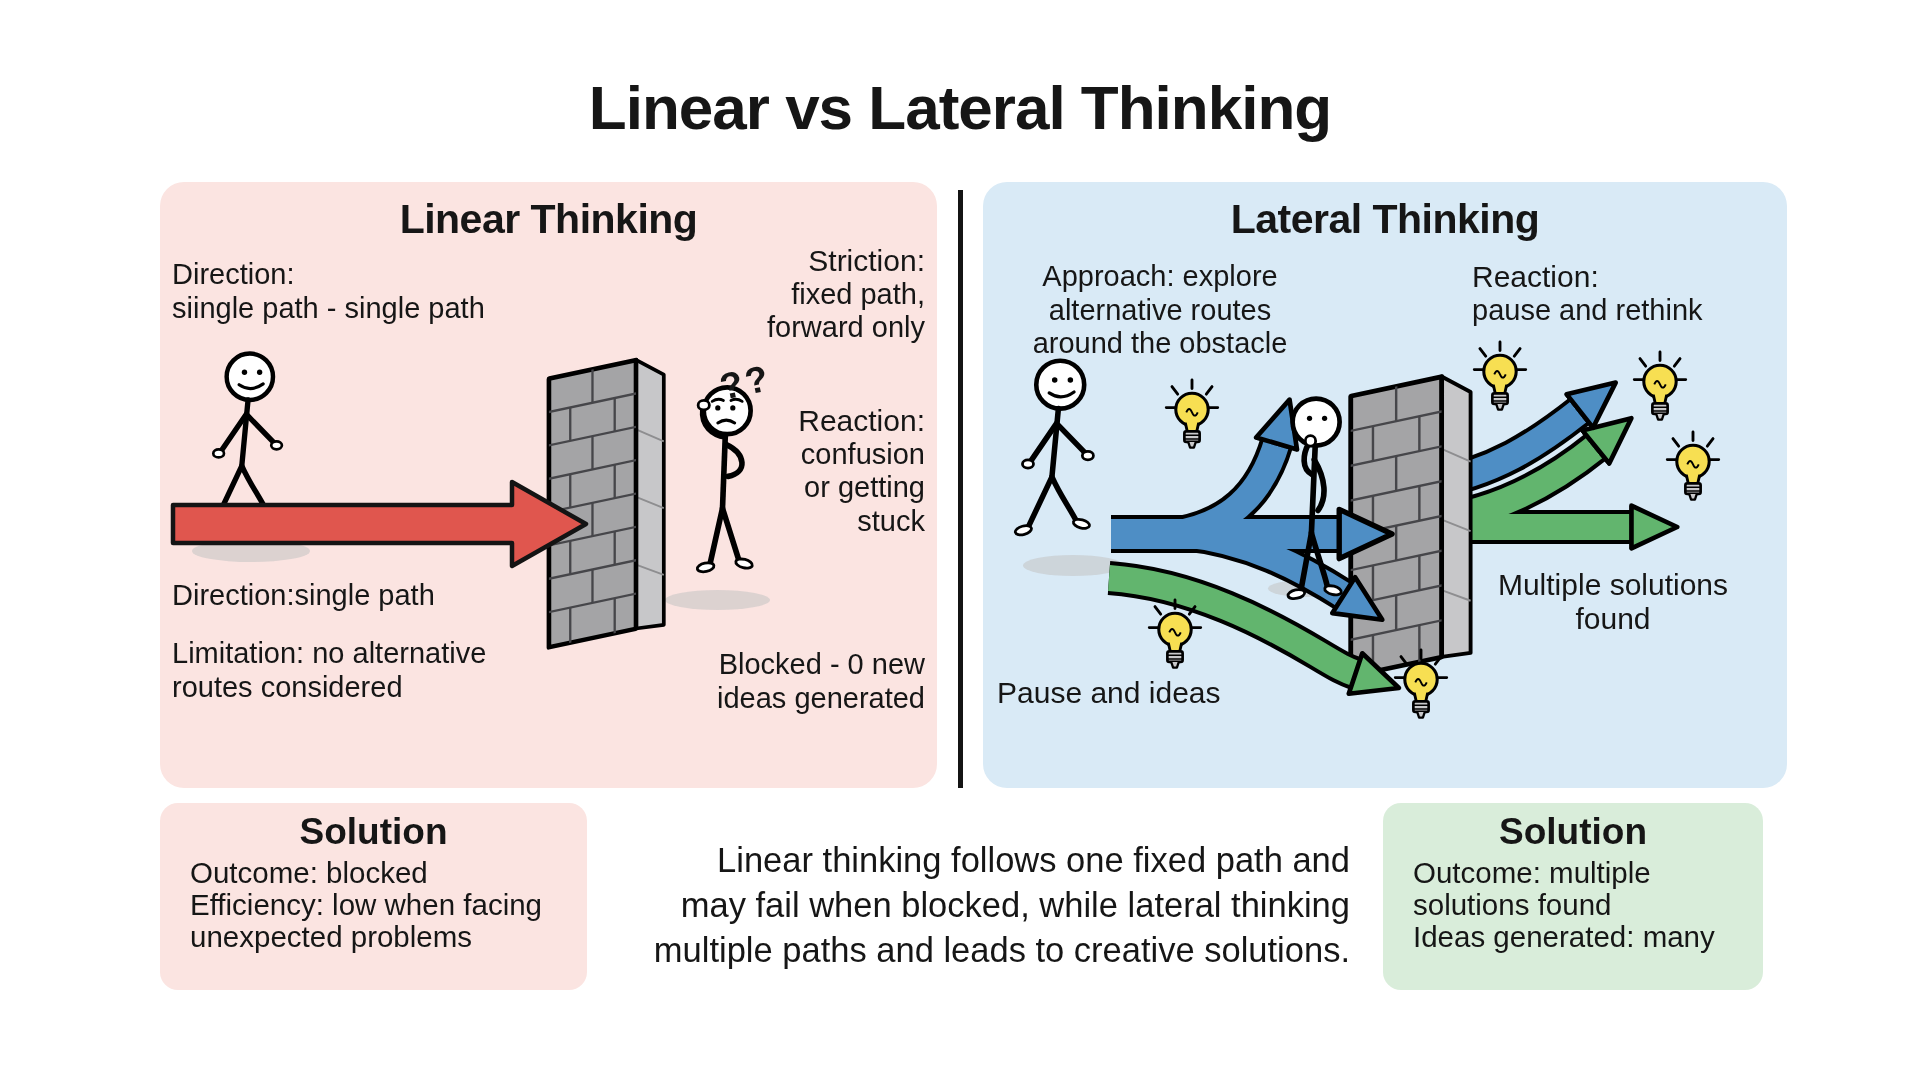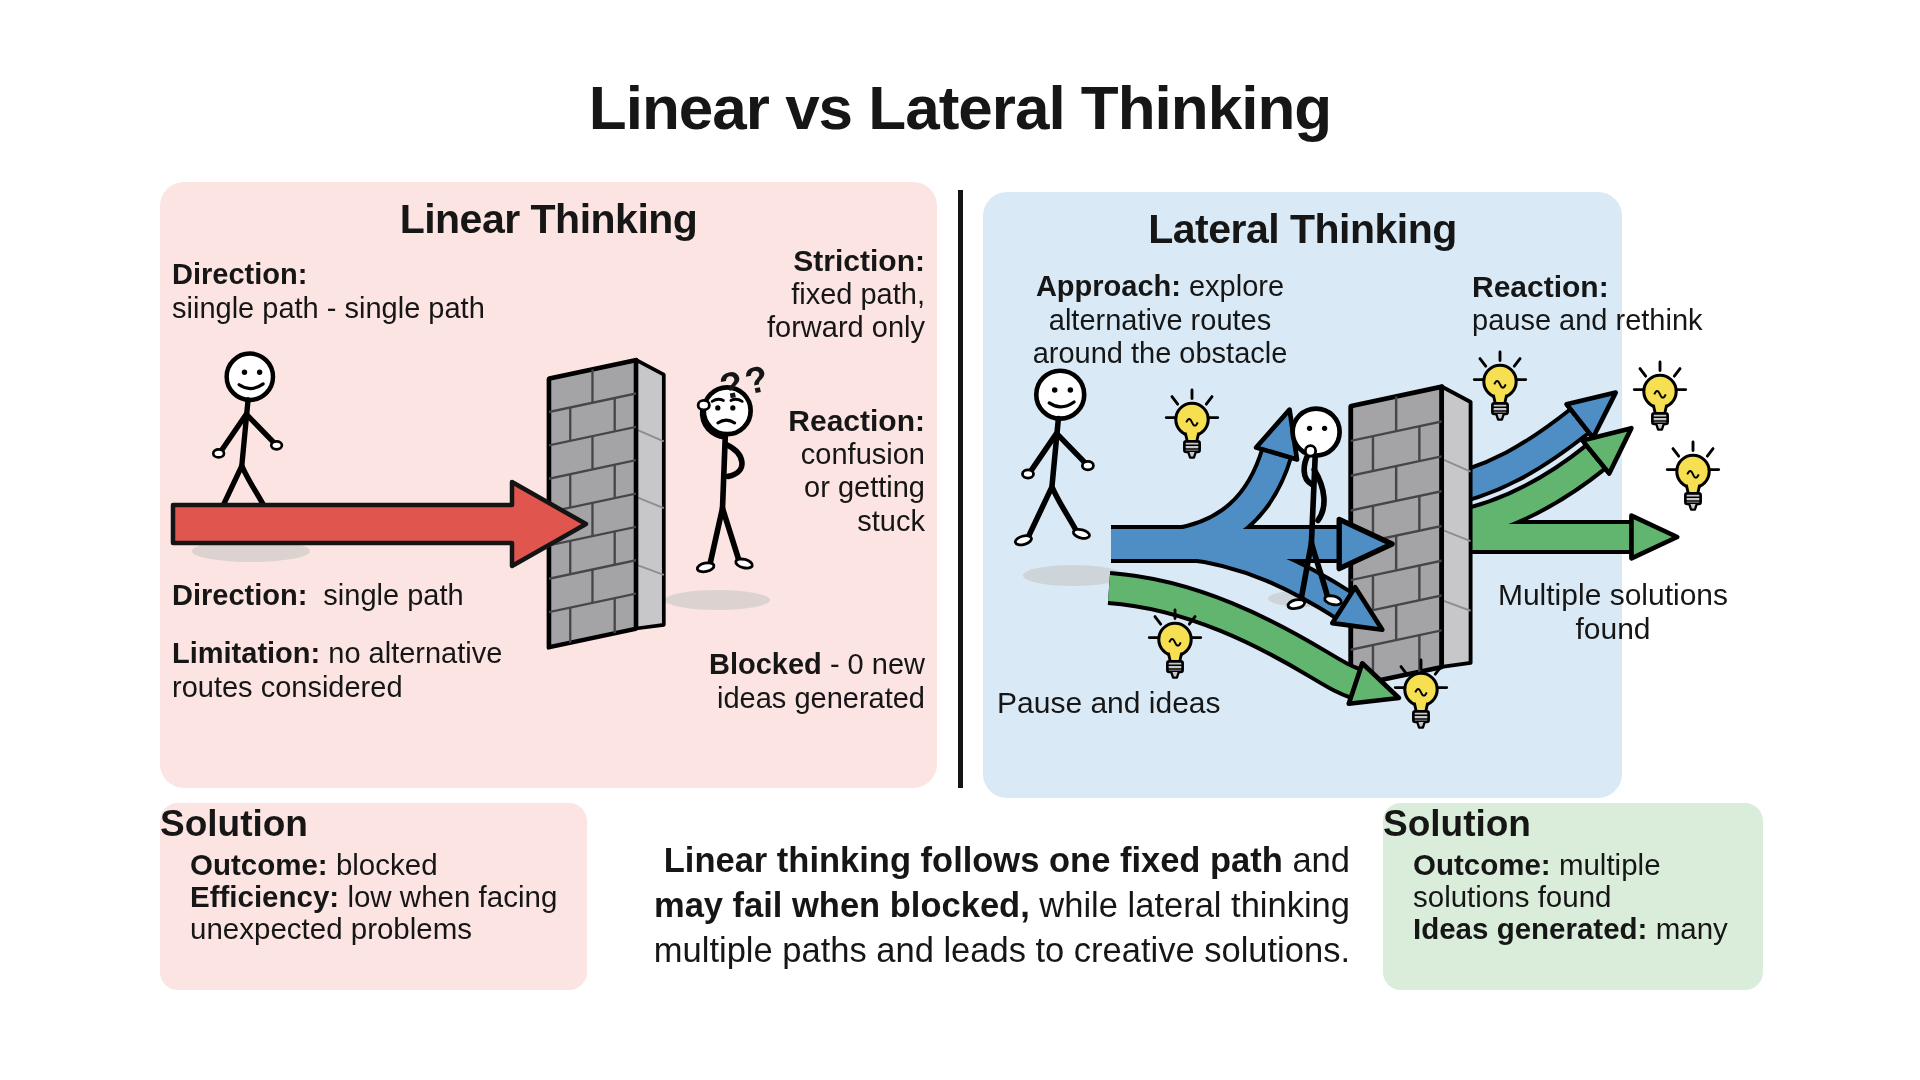--- a/index.html
+++ b/index.html
@@ -6,26 +6,26 @@
   body{font-family:"Liberation Sans",sans-serif;color:#161616}
   #stage{position:relative;width:1920px;height:1080px;background:#ffffff;overflow:hidden}
   .abs{position:absolute}
   .panel{border-radius:24px}
   .pink{background:#fbe4e1}
   .blue{background:#d9eaf6}
   .green{background:#d9edda}
   .hdr{font-weight:bold;font-size:41px;text-align:center;width:100%;letter-spacing:-.5px}
   .t{font-size:29px;line-height:33.5px}
   .t2{font-size:30px;line-height:34px}
-  .b{font-weight:bold}
+  .b{font-weight:normal}
   .tr{text-align:right}
   .tc{text-align:center}
   .shadow{background:#c3c3c3;opacity:.55;border-radius:50%}
   .title{font-size:62px;font-weight:bold;text-align:center;width:100%;letter-spacing:-1px}
-  .box-hdr{font-size:37px;font-weight:bold;}
+  .box-hdr{font-size:37px;font-weight:bold;text-align:center;padding-top:8px}
   .box-body{font-size:29.5px;line-height:32px;padding:4px 16px 0 30px}
   .sum{font-size:34.5px;line-height:45px;text-align:right}
   .qq{font-weight:bold;font-size:37px;transform:rotate(-12deg);letter-spacing:3px}
   .divider{background:#141414}
   svg{display:block}
 </style>
 </head>
 <body>
 
 <div id="stage">
@@ -48,21 +48,21 @@
     </div>
 
     <div class="abs t tr" style="right:12px;top:222px;width:230px">
       <div class="b" style="font-size:30px">Reaction:</div>
       <div>confusion</div>
       <div>or getting</div>
       <div>stuck</div>
     </div>
 
     <div class="abs t" style="left:12px;top:397px">
-      <span class="b">Direction:</span><span style="margin-left:16px">single path</span>
+      <span class="b">Direction:</span><span style="">single path</span>
     </div>
 
     <div class="abs t" style="left:12px;top:455px;width:352px">
       <span class="b">Limitation:</span><span> no alternative routes considered</span>
     </div>
 
     <div class="abs t tr" style="right:12px;top:466px;width:242px">
       <span class="b">Blocked</span><span> - 0 new ideas generated</span>
     </div>
 
@@ -109,21 +109,21 @@
       <path d="M60,62 L57,140" fill="none" stroke="#000" stroke-width="6" stroke-linecap="round"></path>
       <path d="M57,140 L44,198 M57,140 L74,194" fill="none" stroke="#000" stroke-width="6" stroke-linecap="round"></path>
       <ellipse cx="39" cy="203" rx="9" ry="4.5" fill="#fff" stroke="#000" stroke-width="3" transform="rotate(-12 39 203)"></ellipse>
       <ellipse cx="80" cy="199" rx="9" ry="4.5" fill="#fff" stroke="#000" stroke-width="3" transform="rotate(14 80 199)"></ellipse>
     </svg>
     <div class="abs qq" style="left:560px;top:180px">??</div>
   </div>
 
   <div class="abs divider" style="left:958px;top:190px;width:5px;height:598px"></div>
 
-  <div class="abs panel blue" style="left:983px;top:192px;width:639px;height:606px">
+  <div class="abs panel blue" style="left:983px;top:182px;width:804px;height:606px">
 
     <div class="abs hdr" style="top:14px;left:0">Lateral Thinking</div>
 
     <div class="abs t tc" style="left:22px;top:78px;width:310px">
       <span class="b">Approach:</span><span> explore alternative routes around the obstacle</span>
     </div>
 
     <div class="abs t" style="left:489px;top:78px;width:260px">
       <div class="b" style="font-size:30px">Reaction:</div>
       <div>pause and rethink</div>

